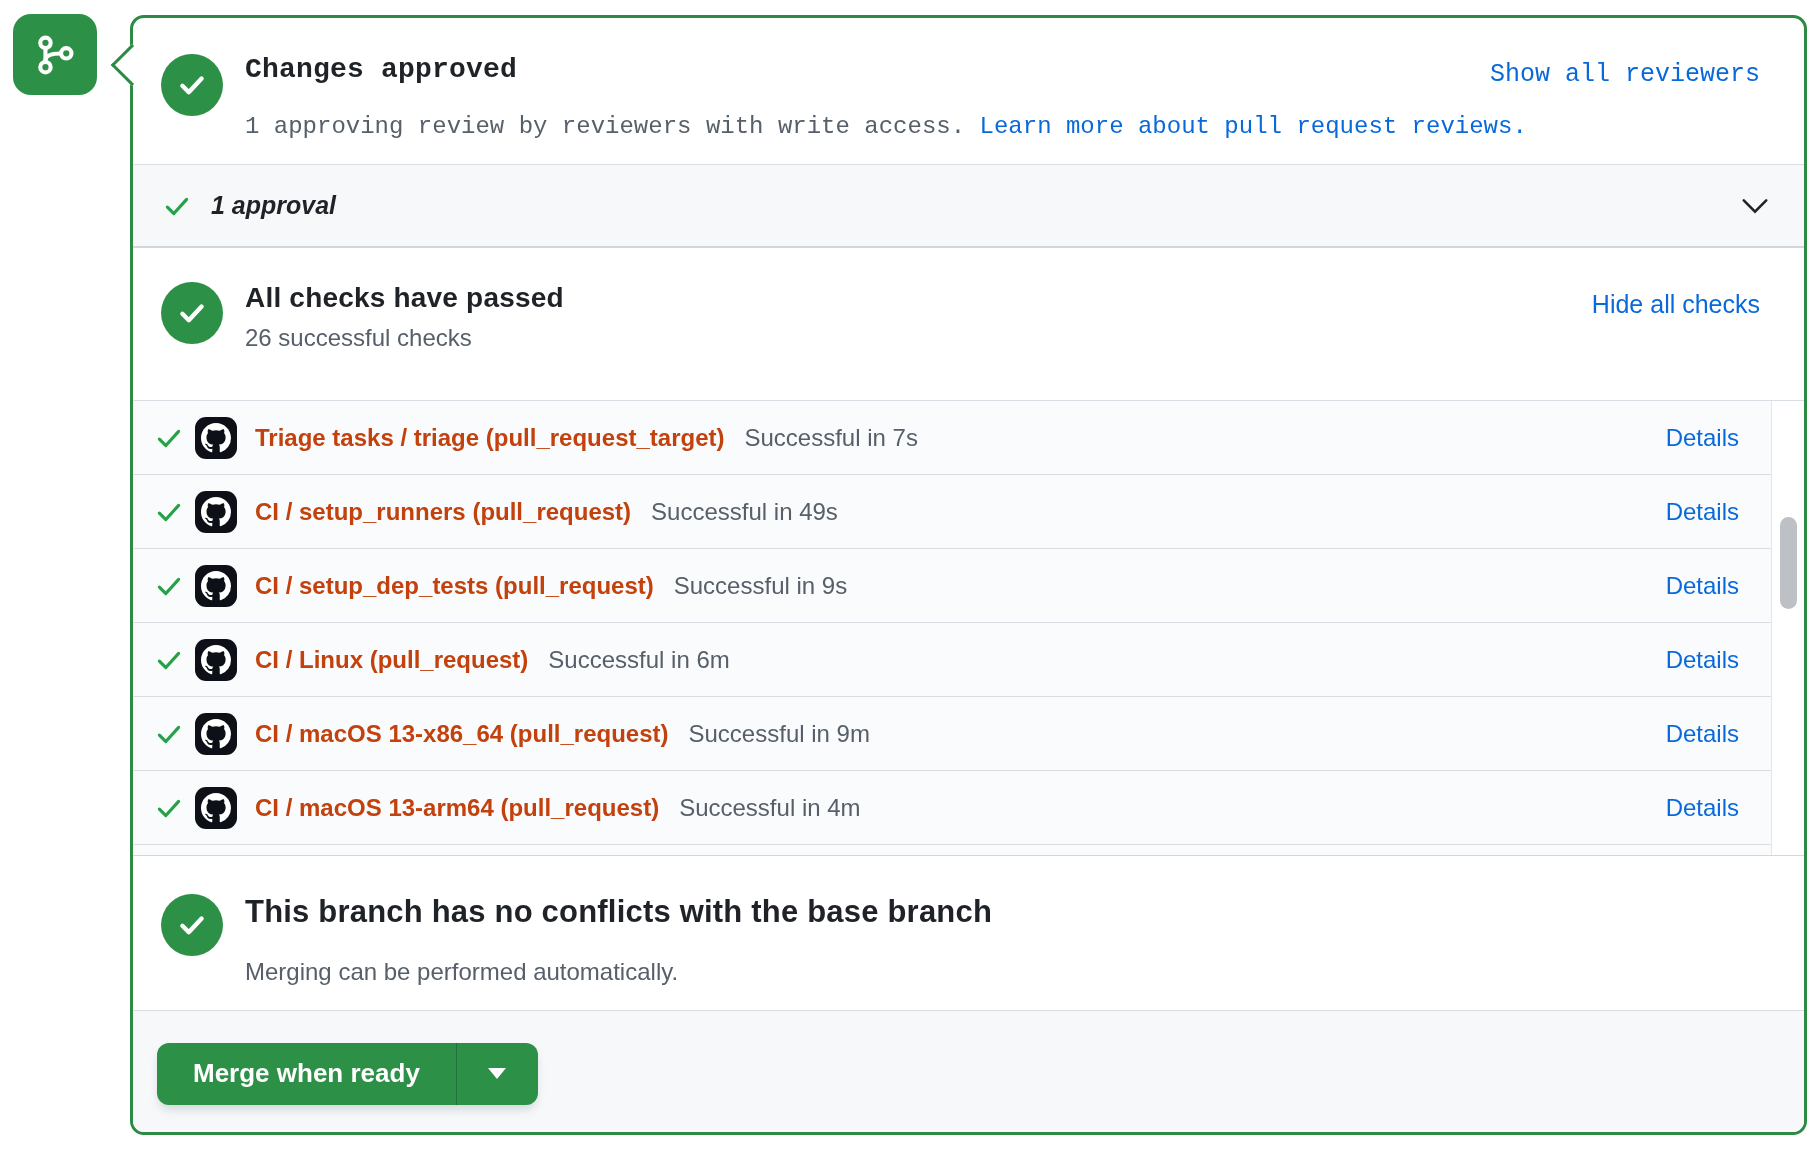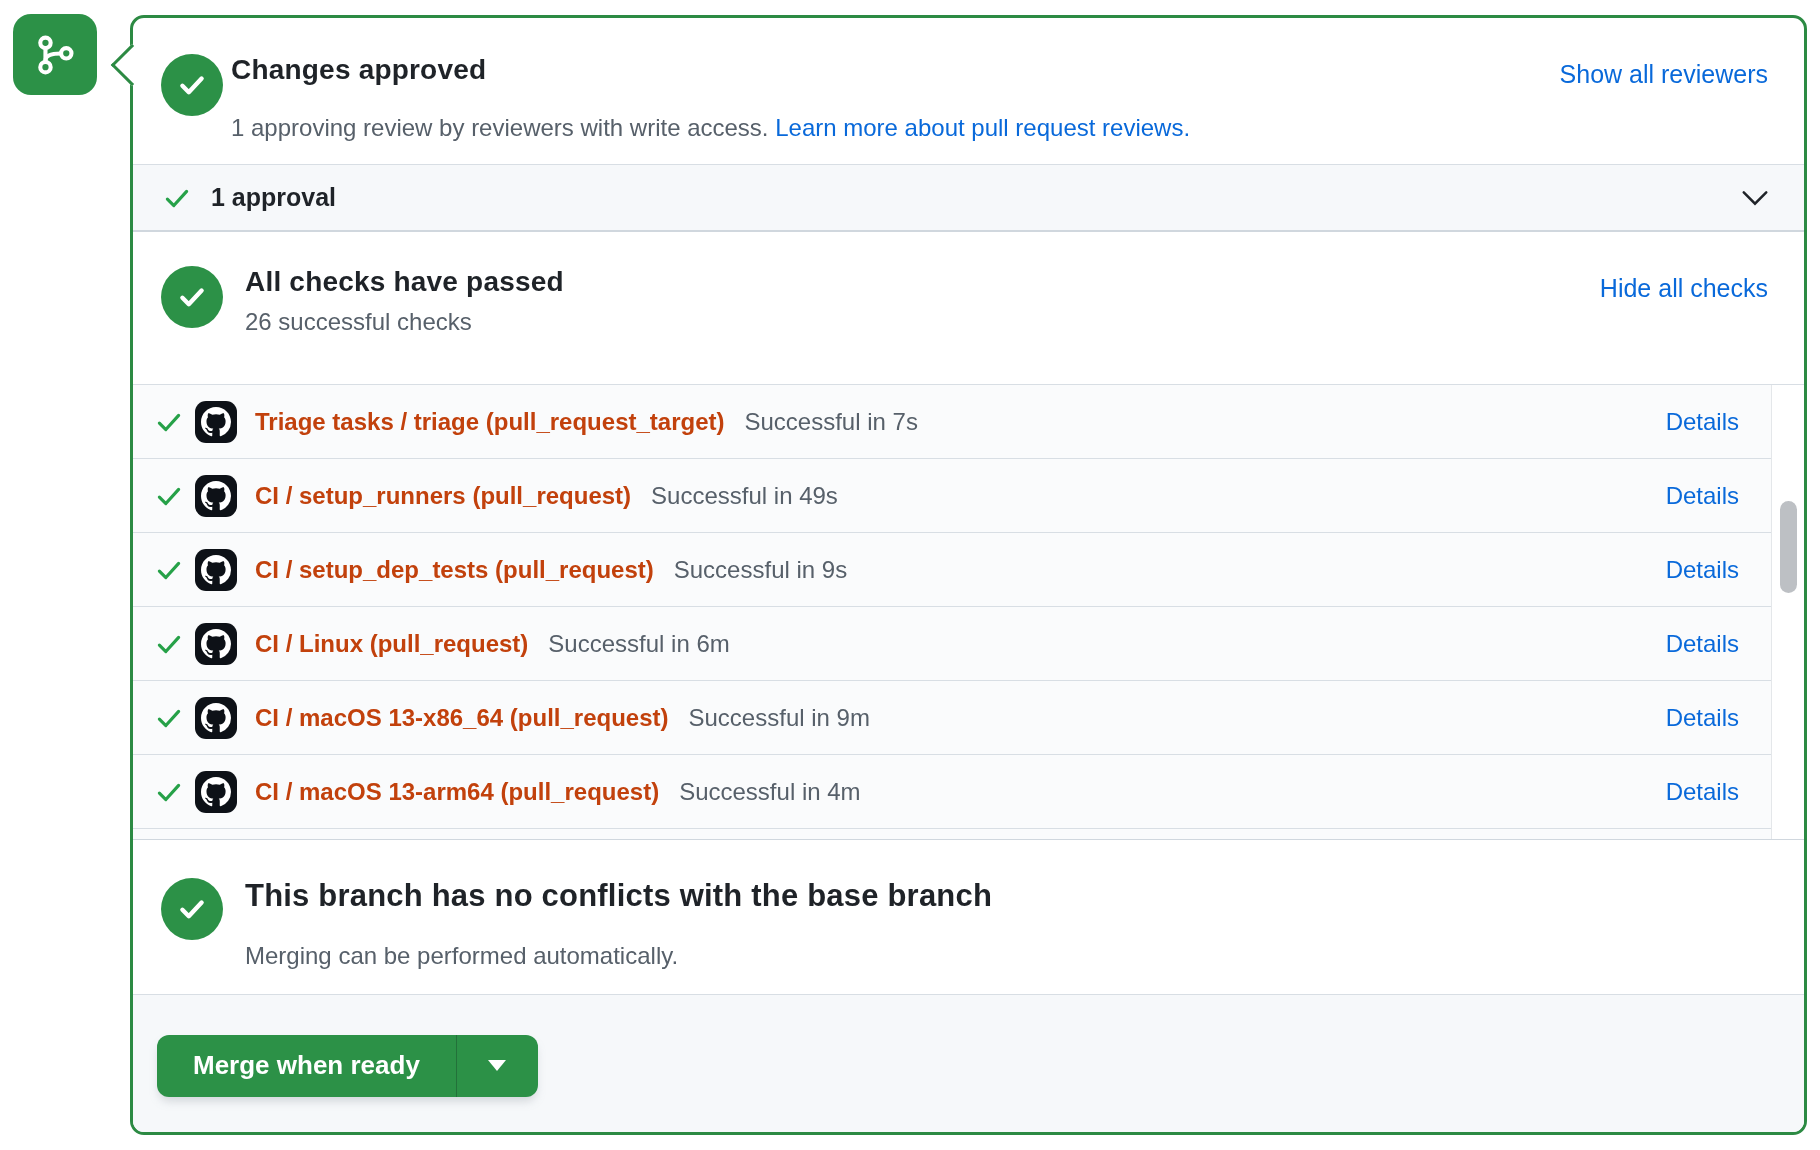--- a/index.html
+++ b/index.html
@@ -18,40 +18,40 @@
     background:#ffffff; border:3px solid #2c8a43; border-radius:14px;
     display:flex; flex-direction:column;
   }
   .notch {
     position:absolute; left:-16px; top:32px; width:30px; height:30px;
     background:#ffffff; border-left:3px solid #2c8a43; border-top:3px solid #2c8a43;
     transform:rotate(-45deg); z-index:3;
   }
 
   .section { position:relative; }
-  .sec-review { height:146px; padding:36px 36px 0 28px; display:flex; gap:8px; }
+  .sec-review { height:146px; padding:36px 36px 0 28px; display:flex; gap:22px;font-family:Liberation Mono, monospace; }
   .sec-checks-head { height:152px; padding:34px 36px 0 28px; display:flex; gap:22px; }
   .sec-conflicts { height:154px; padding:38px 36px 0 28px; display:flex; gap:22px; }
 
   .status-circle {
     flex:0 0 62px; width:62px; height:62px; border-radius:50%;
     background:#2c9147; display:flex; align-items:center; justify-content:center;
   }
   .h-title { font-size:28px; font-weight:bold; letter-spacing:.2px; }
   .h-title-lg { font-size:31px; font-weight:bold; letter-spacing:.2px; }
   .h-sub { font-size:24px; color:#57606a; margin-top:28px; }
   .h-sub-tight { font-size:24px; color:#57606a; margin-top:10px; }
   a.link { color:#0969da; text-decoration:none; cursor:pointer; }
-  .corner-link { position:absolute; right:36px; top:42px; font-size:25px; }
+  .corner-link { position:absolute; right:44px; top:42px; font-size:25px; }
 
   
   .approval-bar {
-    height:68px; background:#f6f8fa;
+    height:84px; background:#f6f8fa;
     border-top:1px solid #d8dee4; border-bottom:2px solid #d0d7de;
-    display:flex; align-items:center; padding:0 34px 0 30px; gap:20px; cursor:pointer;
+    display:flex; align-items:center; padding:0 34px 0 30px; gap:20px; cursor:pointer;font-style:italic;
   }
   .approval-label { font-size:25px; font-weight:bold; }
   .approval-bar .chev { margin-left:auto; }
 
   
   .checks-list { height:456px; border-top:1px solid #d8dee4; border-bottom:1px solid #d0d7de; position:relative; background:#ffffff; }
   .checks-rows { margin-right:32px; border-right:1px solid #e4e7ea; height:100%; overflow:hidden; }
   .check-row {
     height:74px; display:flex; align-items:center; gap:0;
     padding:0 32px 0 22px; background:#fafbfc; border-bottom:1px solid #d8dee4;

